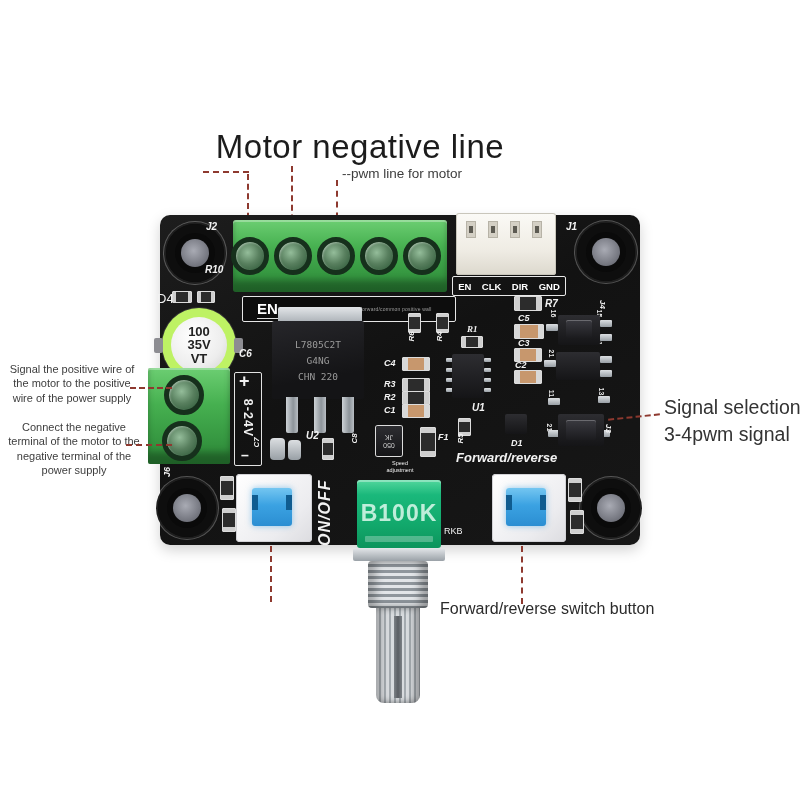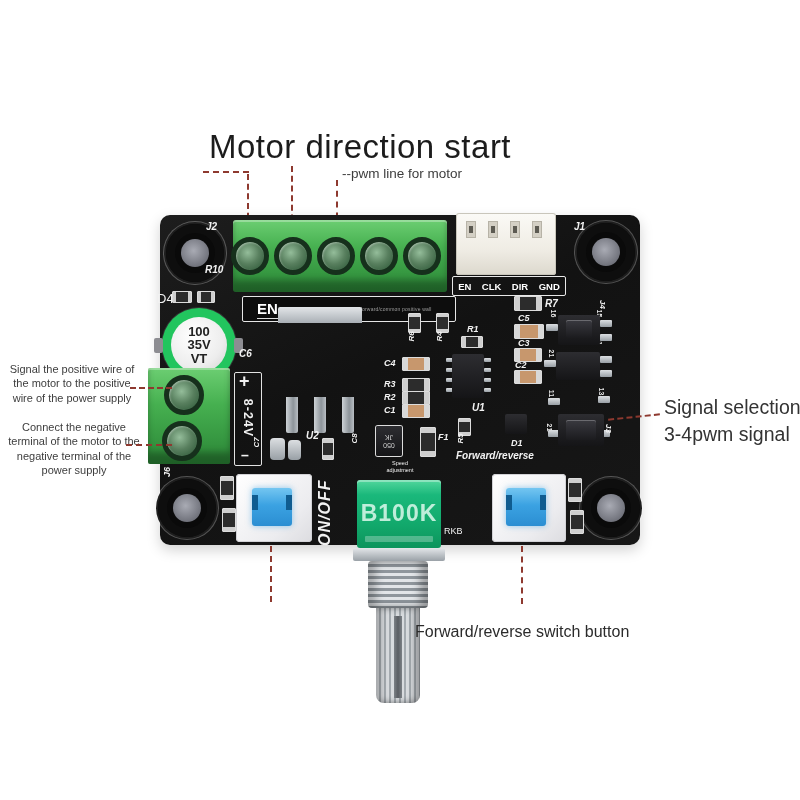--- a/index.html
+++ b/index.html
@@ -52,21 +52,21 @@
   .smdv{position:absolute;border:1px solid #dcdcdc;border-radius:1px;
         background:linear-gradient(180deg,#cfcfcf 0 18%,#2c2c2c 18% 82%,#cfcfcf 82% 100%);}
   .tan{background:linear-gradient(90deg,#d8d8d8 0 18%,#c7976d 18% 82%,#d8d8d8 82% 100%) !important;}
   .stub{position:absolute;background:linear-gradient(180deg,#dcdfe2,#989fa5);border-radius:1px;}
   .jblock{position:absolute;background:linear-gradient(180deg,#2d2d31,#151517);border-radius:2px;}
   .jcap{position:absolute;background:linear-gradient(180deg,#3a3a40,#1b1b1e);border-radius:2px;
         box-shadow:inset 0 1px 0 rgba(255,255,255,.25);}
   .jpin{position:absolute;color:#e8e8e8;font-size:7px;font-weight:bold;}
   
   .ecap{position:absolute;left:162px;top:308px;width:74px;height:74px;border-radius:50%;
-        background:#22c55e;box-shadow:0 0 0 1px #333;}
+        background:#bef264;box-shadow:0 0 0 1px #333;}
   .ecap-top{position:absolute;inset:9px;border-radius:50%;
         background:radial-gradient(circle at 40% 35%,#ffffff 0%,#ededed 60%,#cfcfcf 100%);
         display:flex;flex-direction:column;align-items:center;justify-content:center;
         color:#222;font-weight:bold;font-size:13px;line-height:1.02;}
   .ecap-tab{position:absolute;width:9px;height:15px;background:#8d8d92;border-radius:2px;top:338px;}
   
   .regtab{position:absolute;left:278px;top:307px;width:84px;height:16px;border-radius:2px 2px 0 0;
         background:linear-gradient(180deg,#e3e6e9,#a9afb5);}
   .regbody{position:absolute;left:272px;top:321px;width:92px;height:78px;border-radius:2px;
         background:linear-gradient(170deg,#26262a 0%,#141416 70%);
@@ -98,21 +98,21 @@
         background:repeating-linear-gradient(90deg,#d8dbde 0 3px,#a4aaaf 3px 5px);
         box-shadow:inset 6px 0 6px rgba(0,0,0,.22),inset -6px 0 6px rgba(0,0,0,.28);}
   .potslot{position:absolute;left:18px;top:8px;width:8px;height:82px;background:linear-gradient(90deg,#7c8186,#5a5e63,#7c8186);}
   
   .pwrbox{position:absolute;left:234px;top:372px;width:26px;height:92px;border:1.5px solid #e2e2e2;border-radius:2px;}
 </style>
 </head>
 <body>
 <div id="stage">
 
-  <div class="title" style="left:170px;top:128px;width:380px;">Motor direction start</div>
+  <div class="title" style="left:170px;top:128px;width:380px;">Motor negative line</div>
   <div class="callout" style="left:342px;top:165px;width:140px;font-size:13.5px;">--pwm line for motor</div>
   <div class="dashH" style="left:203px;top:171px;width:46px;"></div>
   <div class="dashV" style="left:247px;top:174px;height:64px;"></div>
   <div class="dashV" style="left:291px;top:166px;height:74px;"></div>
   <div class="dashV" style="left:336px;top:180px;height:60px;"></div>
 
   <div class="pcb">
 
     <div class="hole" style="left:6px;top:9px;">
         <div class="hole-inner"></div>
@@ -121,21 +121,21 @@
         <div class="hole-inner"></div>
       </div>
     <div class="hole" style="left:-2px;top:264px;">
         <div class="hole-inner"></div>
       </div>
     <div class="hole" style="left:422px;top:264px;">
         <div class="hole-inner"></div>
       </div>
 
     <div class="silk ref" style="left:46px;top:6px;">J2</div>
-    <div class="silk ref" style="left:406px;top:6px;margin-left:8px;">J1</div>
+    <div class="silk ref" style="left:406px;top:6px;">J1</div>
     <div class="silk ref rotm90" style="left:2px;top:252px;font-size:9px;">J6</div>
   </div>
 
   <div class="term" style="left:233px;top:220px;width:214px;height:72px;"></div>
   <div class="screw" style="left:231px;top:237px;width:28px;height:28px;"></div>
   <div class="screw" style="left:274px;top:237px;width:28px;height:28px;"></div>
   <div class="screw" style="left:317px;top:237px;width:28px;height:28px;"></div>
   <div class="screw" style="left:360px;top:237px;width:28px;height:28px;"></div>
   <div class="screw" style="left:403px;top:237px;width:28px;height:28px;"></div>
 
@@ -175,30 +175,35 @@
       <span>100</span>
       <span>35V</span>
       <span>VT</span>
     </div>
   </div>
   <div class="ecap-tab" style="left:154px;"></div>
   <div class="ecap-tab" style="left:234px;"></div>
   <div class="silk ref" style="left:239px;top:348px;">C6</div>
 
   <div class="regtab"></div>
+  <div class="regbody">
+    <span>L7805C2T</span>
+    <span>G4NG</span>
+    <span>CHN 220</span>
+  </div>
   <div class="regpin" style="left:286px;"></div>
   <div class="regpin" style="left:314px;"></div>
   <div class="regpin" style="left:342px;"></div>
   <div class="silk ref" style="left:306px;top:430px;">U2</div>
 
   <div class="smdv" style="left:408px;top:313px;width:11px;height:18px;"></div>
   <div class="silk ref rotm90" style="left:406px;top:332px;font-size:8px;">R6</div>
   <div class="smdv" style="left:436px;top:313px;width:11px;height:18px;"></div>
   <div class="silk ref rotm90" style="left:434px;top:332px;font-size:8px;">R4</div>
-  <div class="silk ref" style="left:467px;top:324px;font-size:9px;">R1</div>
+  <div class="silk ref" style="left:467px;top:324px;font-size:9px;font-family:Liberation Serif, serif;">R1</div>
   <div class="smd" style="left:461px;top:336px;width:20px;height:10px;"></div>
 
   <div class="silk ref" style="left:384px;top:358px;font-size:9px;">C4</div>
   <div class="smd tan" style="left:402px;top:357px;width:26px;height:12px;"></div>
   <div class="silk ref" style="left:384px;top:379px;font-size:9px;">R3</div>
   <div class="smd" style="left:402px;top:378px;width:26px;height:12px;"></div>
   <div class="silk ref" style="left:384px;top:392px;font-size:9px;">R2</div>
   <div class="smd" style="left:402px;top:391px;width:26px;height:12px;"></div>
   <div class="silk ref" style="left:384px;top:405px;font-size:9px;">C1</div>
   <div class="smd tan" style="left:402px;top:404px;width:26px;height:12px;"></div>
@@ -247,21 +252,21 @@
   <div class="jpin rot90" style="left:598px;top:388px;">13</div>
   <div class="jpin rot90" style="left:598px;top:422px;">13</div>
   <div class="stub" style="left:548px;top:398px;width:12px;height:7px;"></div>
   <div class="stub" style="left:548px;top:430px;width:12px;height:7px;"></div>
   <div class="stub" style="left:598px;top:396px;width:12px;height:7px;"></div>
   <div class="stub" style="left:598px;top:430px;width:12px;height:7px;"></div>
   <div class="jblock" style="left:558px;top:414px;width:46px;height:32px;"></div>
   <div class="jcap" style="left:566px;top:420px;width:30px;height:20px;"></div>
   <div class="silk ref rot90" style="left:604px;top:424px;font-size:8px;">J3</div>
 
-  <div class="silk" style="left:456px;top:450px;font-size:10px;font-style:italic;font-weight:bold;">Forward/reverse</div>
+  <div class="silk" style="left:456px;top:450px;font-size:13px;font-style:italic;font-weight:bold;">Forward/reverse</div>
 
   <div class="silk ref rotm90" style="left:251px;top:438px;font-size:8px;">C7</div>
   <div class="stub" style="left:270px;top:438px;width:15px;height:22px;border-radius:4px;"></div>
   <div class="stub" style="left:288px;top:440px;width:13px;height:20px;border-radius:4px;"></div>
   <div class="smdv" style="left:322px;top:438px;width:10px;height:20px;"></div>
   <div class="silk ref rotm90" style="left:349px;top:434px;font-size:8px;">C8</div>
   <div class="jblock" style="left:376px;top:426px;width:26px;height:30px;box-shadow:0 0 0 1px #ddd;">
     <div style="position:absolute;inset:0;display:flex;flex-direction:column;align-items:center;justify-content:center;color:#cfcfcf;font-size:7px;transform:rotate(180deg);line-height:1.2;">
       <span>050</span>
       <span>JK</span>
@@ -318,15 +323,15 @@
   <div class="dashH" style="left:126px;top:444px;width:46px;"></div>
 
   <div class="dashH" style="left:608px;top:416px;width:52px;transform:rotate(-6deg);"></div>
   <div class="callout" style="left:664px;top:394px;width:140px;font-size:19.5px;color:#333;line-height:1.4;">
     <div>Signal selection</div>
     <div>3-4pwm signal</div>
   </div>
 
   <div class="dashV" style="left:270px;top:546px;height:56px;"></div>
   <div class="dashV" style="left:521px;top:546px;height:58px;"></div>
-  <div class="big-callout" style="left:415px;top:600px;font-size:16px;margin-top:23px;">Forward/reverse switch button</div>
+  <div class="big-callout" style="left:440px;top:600px;font-size:16px;">Forward/reverse switch button</div>
 
 </div>
 
 </body></html>

